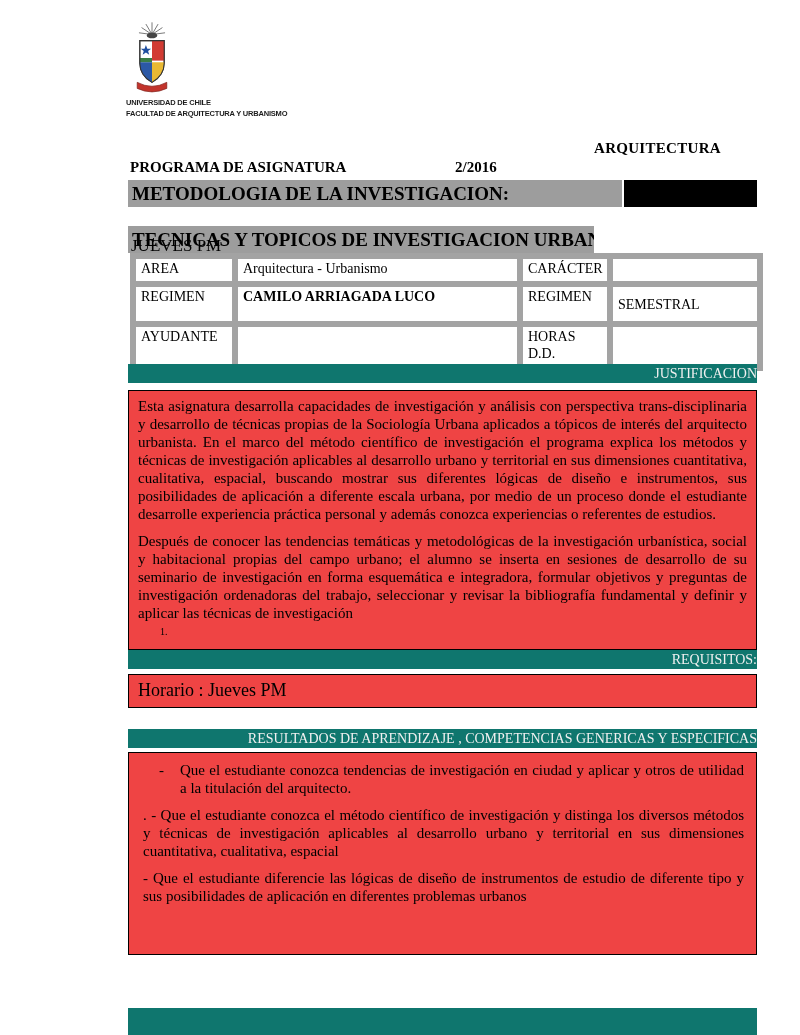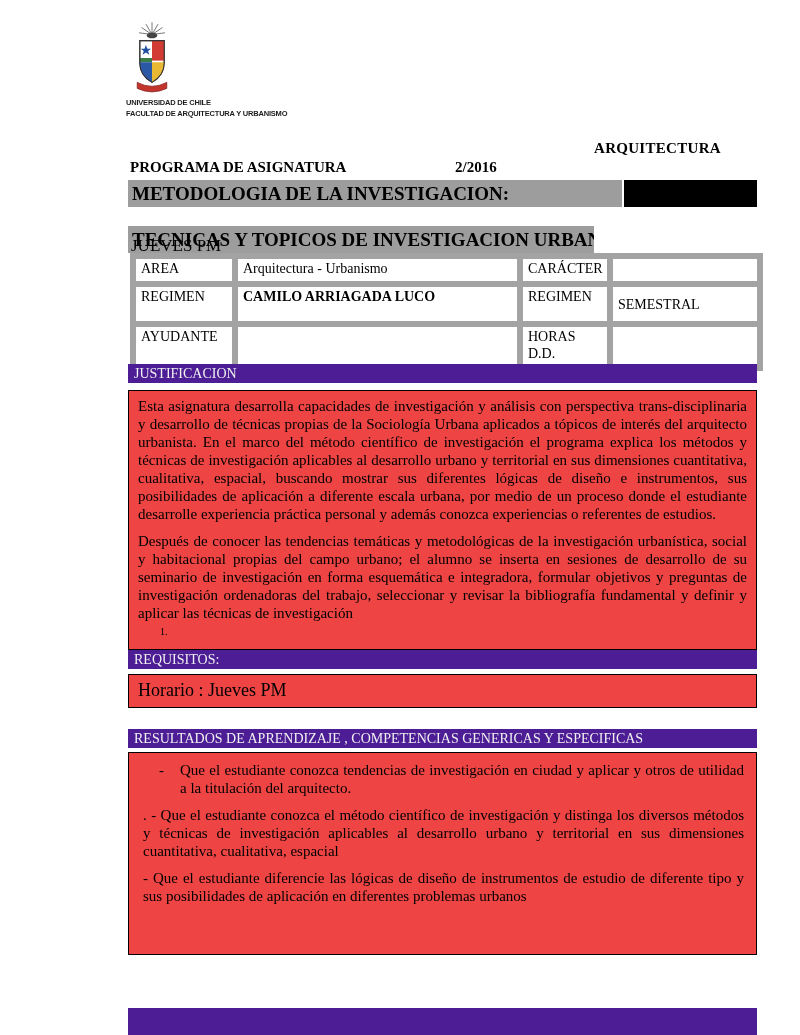--- a/index.html
+++ b/index.html
@@ -41,22 +41,22 @@
     border-collapse:collapse;table-layout:fixed;font-size:14px;
   }
   table.info td{border:6px solid #a3a3a3;padding:1px 5px;vertical-align:top;line-height:17px;overflow:hidden;}
   .h-r1{height:20px;} .h-r2{height:32px;} .h-r3{height:36px;margin-top:44px;}
   .bold{font-weight:bold;}
   .vmid{vertical-align:middle !important;}
   .prewrap{white-space:pre-line;}
 
   
   .secbar{
-    background:#4c1d95;color:#f0f0f0;font-size:14px;line-height:19px;height:19px;
-    width:623px;padding-left:6px;overflow:hidden;
+    background:#0f766e;color:#f0f0f0;font-size:14px;line-height:19px;height:19px;
+    width:623px;padding-left:6px;overflow:hidden;text-align:right;
   }
   .bar-just{left:128px;top:364px;}
   .bar-req{left:128px;top:650px;}
   .bar-res{left:128px;top:729px;}
   .bar-bottom{left:128px;top:1008px;height:27px;width:629px;padding-left:0;}
 
   
   .box{border:1px solid #000;background:#ef4444;overflow:hidden;box-sizing:content-box;}
   .box-just{left:128px;top:390px;width:609px;height:246px;padding:6px 9px;font-size:15px;line-height:18px;text-align:justify;}
   .box-just p{margin:0;}

